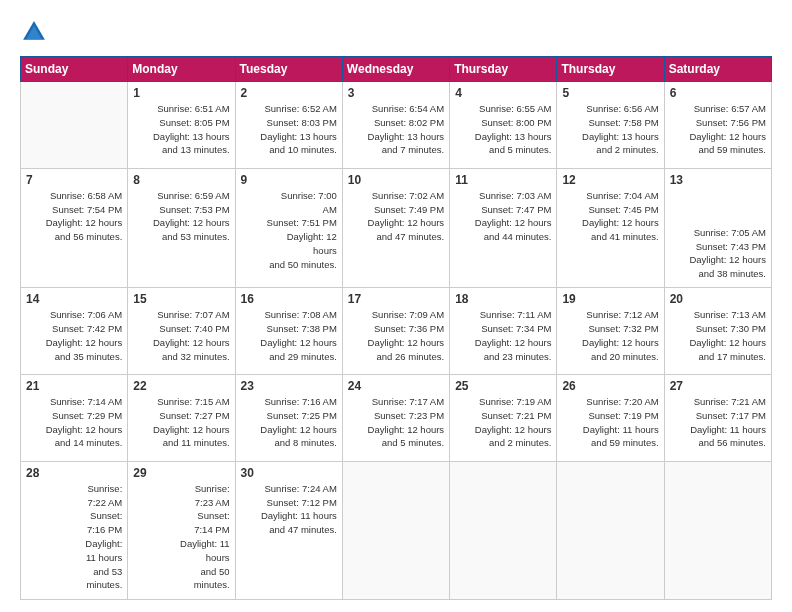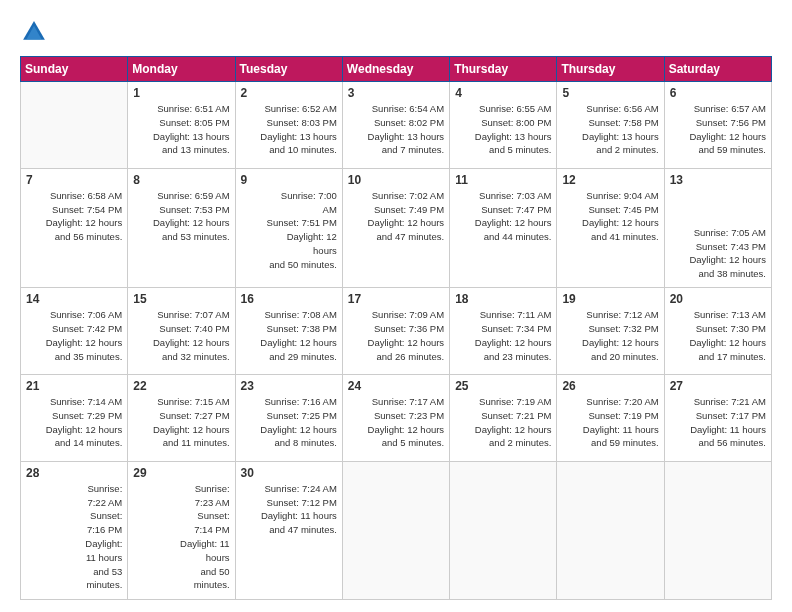--- a/index.html
+++ b/index.html
@@ -205,21 +205,21 @@
           </td>
           <td>
             <span class="day-num">11</span>
             <div class="day-info" style="white-space: pre-line;">Sunrise: 7:03 AM
 Sunset: 7:47 PM
 Daylight: 12 hours
 and 44 minutes.</div>
           </td>
           <td>
             <span class="day-num">12</span>
-            <div class="day-info" style="white-space: pre-line;">Sunrise: 9:04 AM
+            <div class="day-info" style="white-space: pre-line;">Sunrise: 7:04 AM
 Sunset: 7:45 PM
 Daylight: 12 hours
 and 41 minutes.</div>
           </td>
           <td>
             <span class="day-num">13</span>
             <div class="day-info" style="white-space: pre-line; margin-top: 39px;">Sunrise: 7:05 AM
 Sunset: 7:43 PM
 Daylight: 12 hours
 and 38 minutes.</div>

